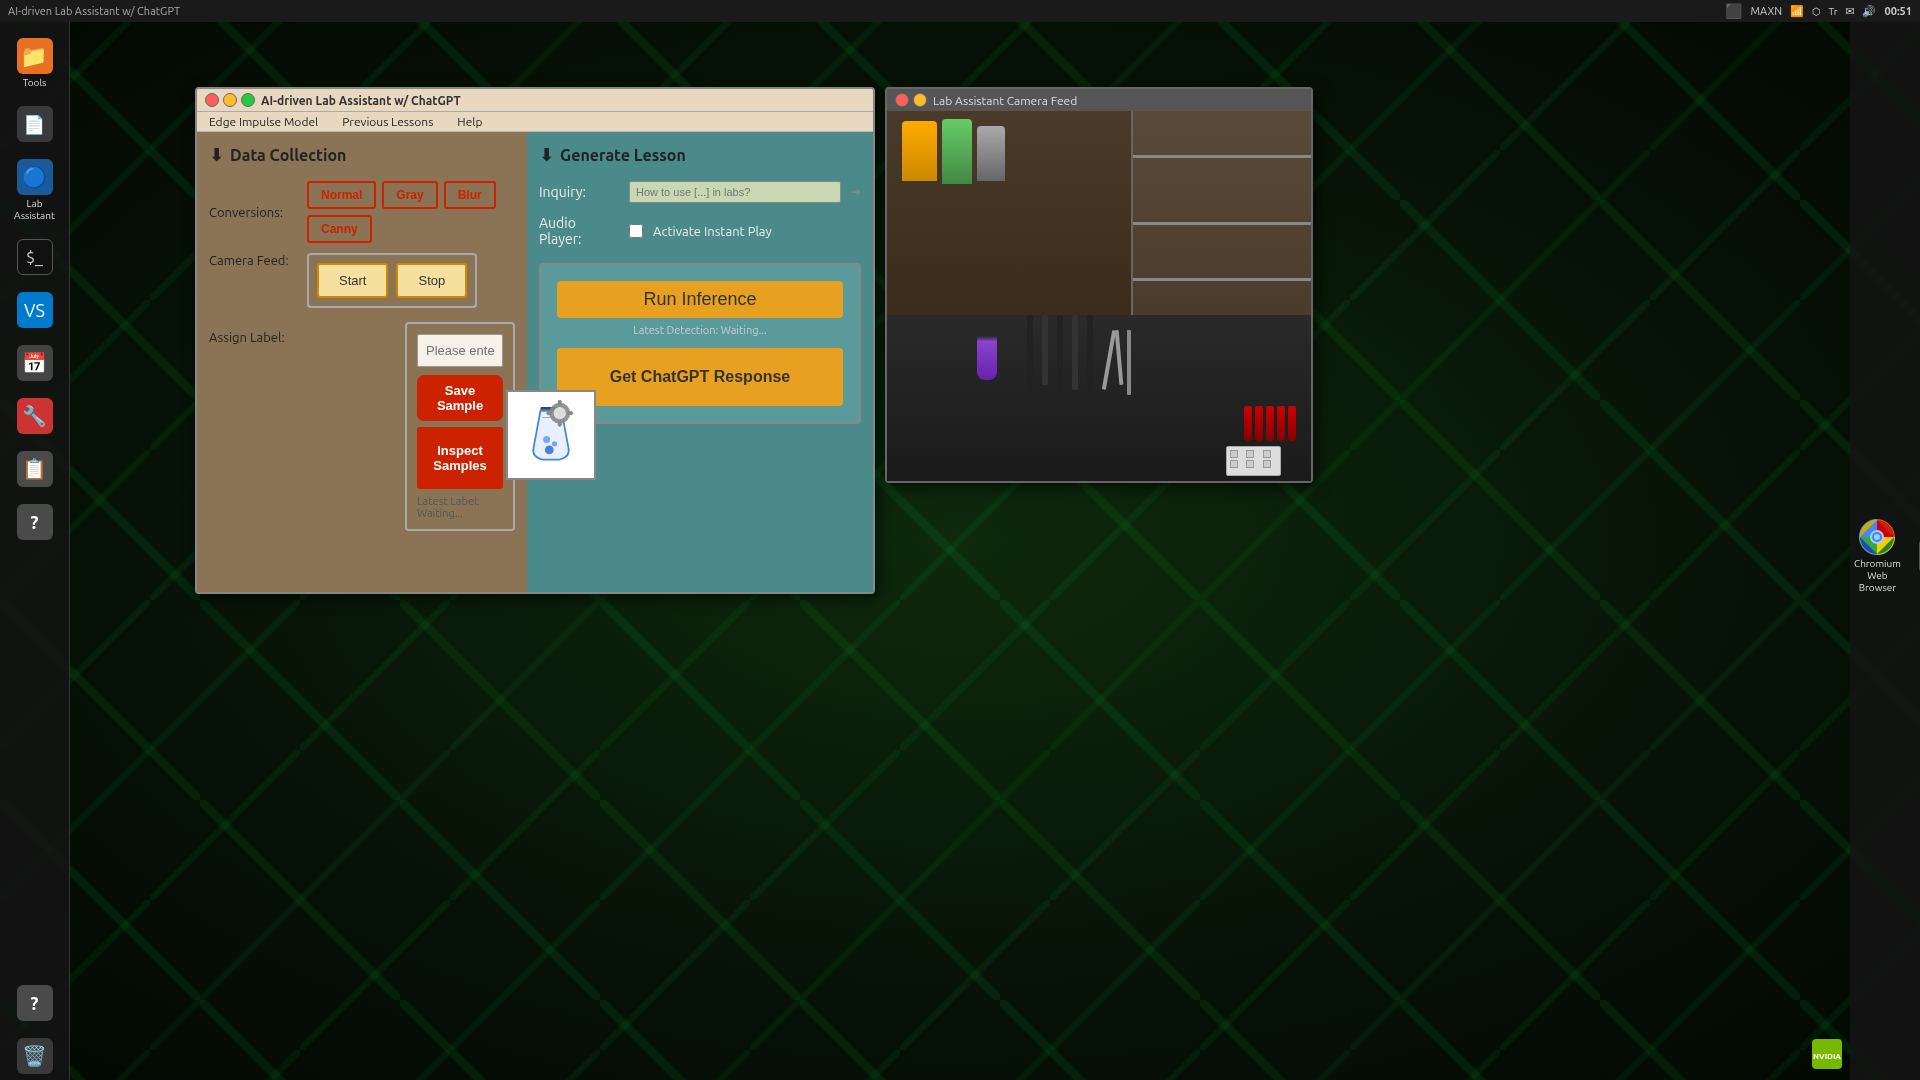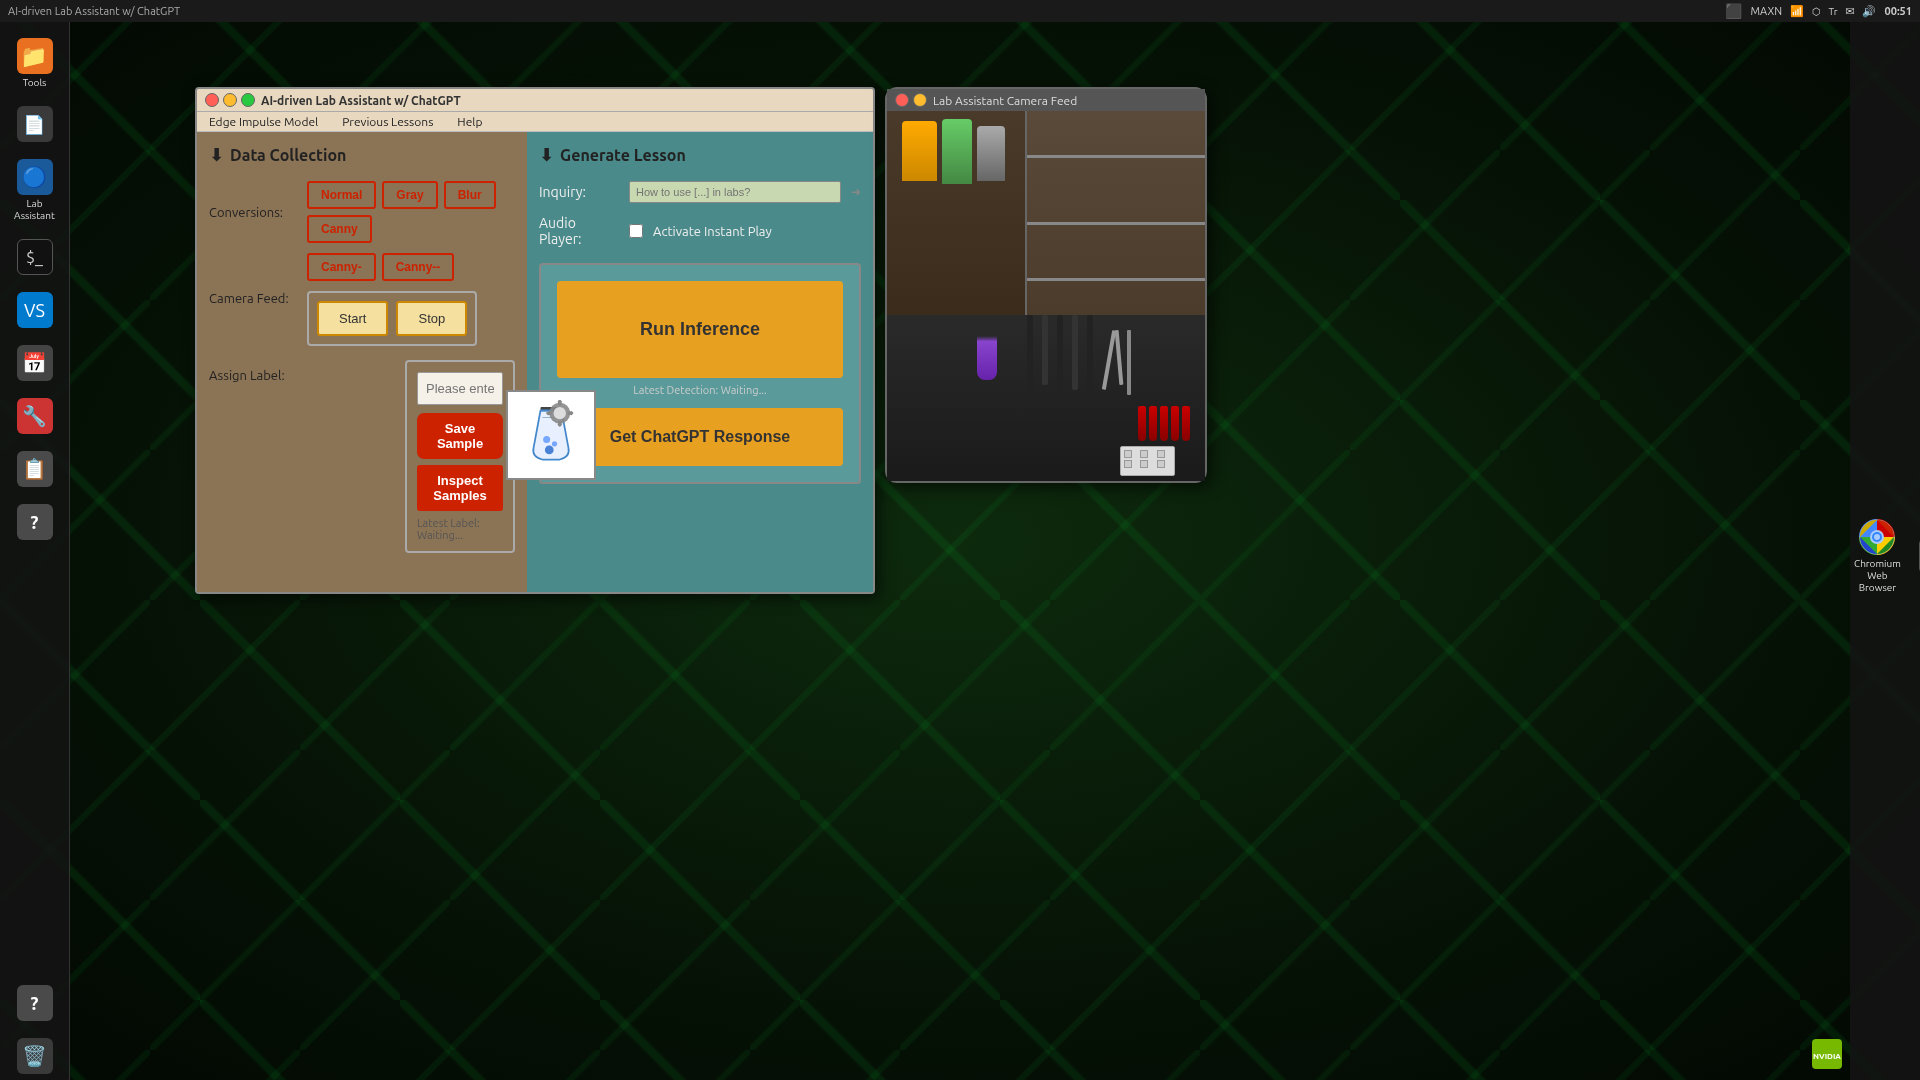--- a/index.html
+++ b/index.html
@@ -297,21 +297,21 @@
       border: none;
       border-radius: 7px;
       font-size: 13px;
       font-weight: bold;
       cursor: pointer;
       margin-bottom: 6px;
     }
 
     .inspect-btn {
       width: 100%;
-      padding: 8px;
+      padding: 16px;
       background: #cc2200;
       color: white;
       border: none;
       border-radius: 3px;
       font-size: 13px;
       font-weight: bold;
       cursor: pointer;
     }
 
     .latest-label {
@@ -416,26 +416,26 @@
 
     .inference-section {
       background: #5a9a9a;
       border: 2px solid #888;
       padding: 16px;
       border-radius: 4px;
     }
 
     .run-inference-btn {
       width: 100%;
-      padding: 38px;
+      padding: 8px;
       background: #e8a020;
       color: #333;
       border: none;
       font-size: 18px;
-      font-weight: bold;
+      font-weight: normal;
       border-radius: 4px;
       cursor: pointer;
       margin-bottom: 6px;
     }
 
     .latest-detection {
       font-size: 11px;
       color: #ccc;
       text-align: center;
       margin-bottom: 12px;
@@ -451,24 +451,24 @@
       font-weight: bold;
       border-radius: 4px;
       cursor: pointer;
     }
 
     
     .camera-window {
       position: absolute;
       top: 65px;
       left: 815px;
-      width: 322px;
+      width: 428px;
       background: #5eead4;
       border: 2px solid #666;
-      border-radius: 12px;
+      border-radius: 4px;
       box-shadow: 4px 4px 15px rgba(0,0,0,0.6);
     }
 
     .camera-titlebar {
       background: #555;
       padding: 4px 8px;
       display: flex;
       align-items: center;
       gap: 6px;
     }
@@ -649,27 +649,20 @@
           <span class="conv-label">Conversions:</span>
           <div class="conv-buttons">
             <button class="conv-btn">Normal</button>
             <button class="conv-btn">Gray</button>
             <button class="conv-btn">Blur</button>
             <button class="conv-btn">Canny</button>
           </div>
         </div>
 
 
-        <div class="conversion-row">
-          <span class="conv-label"></span>
-          <div class="conv-buttons">
-            <button class="conv-btn">Canny-</button>
-            <button class="conv-btn">Canny--</button>
-          </div>
-        </div>
 
         <div class="camera-feed-row">
           <span class="conv-label">Camera Feed:</span>
           <div class="camera-feed-box">
             <button class="cam-btn">Start</button>
             <button class="cam-btn">Stop</button>
           </div>
         </div>
 
         <div class="assign-row">

